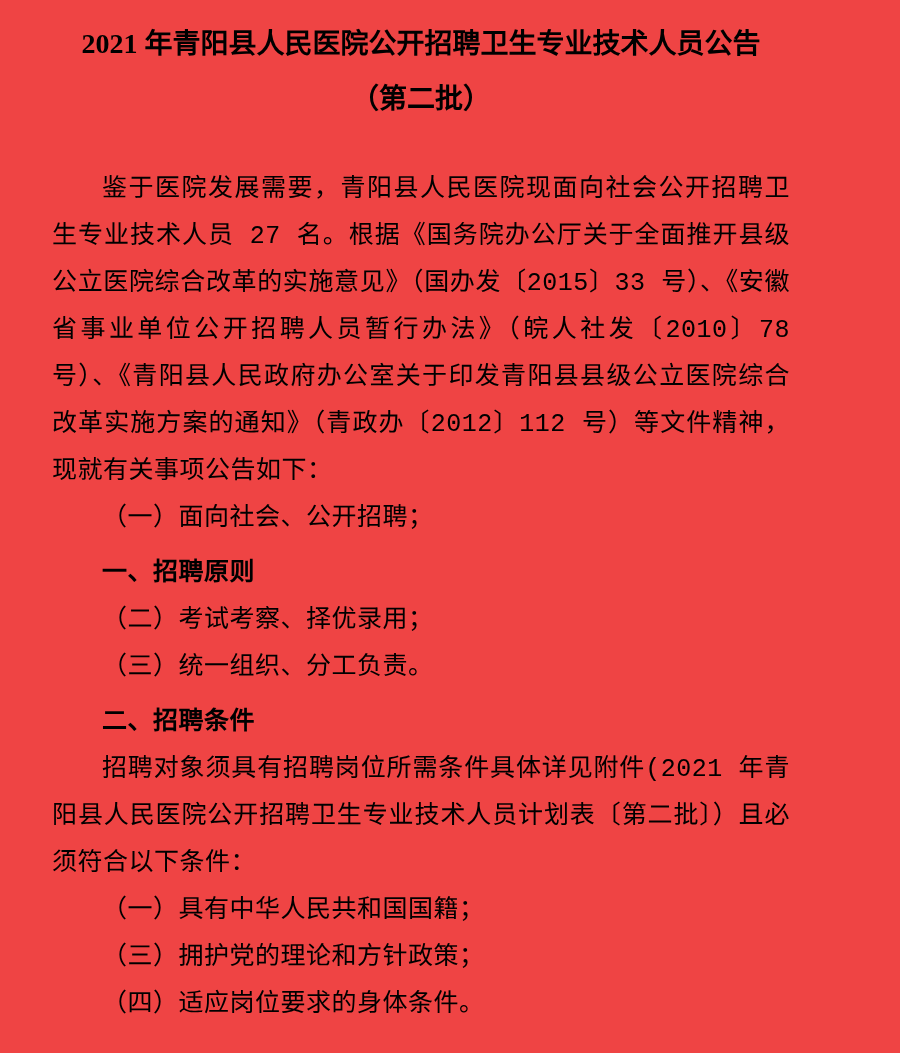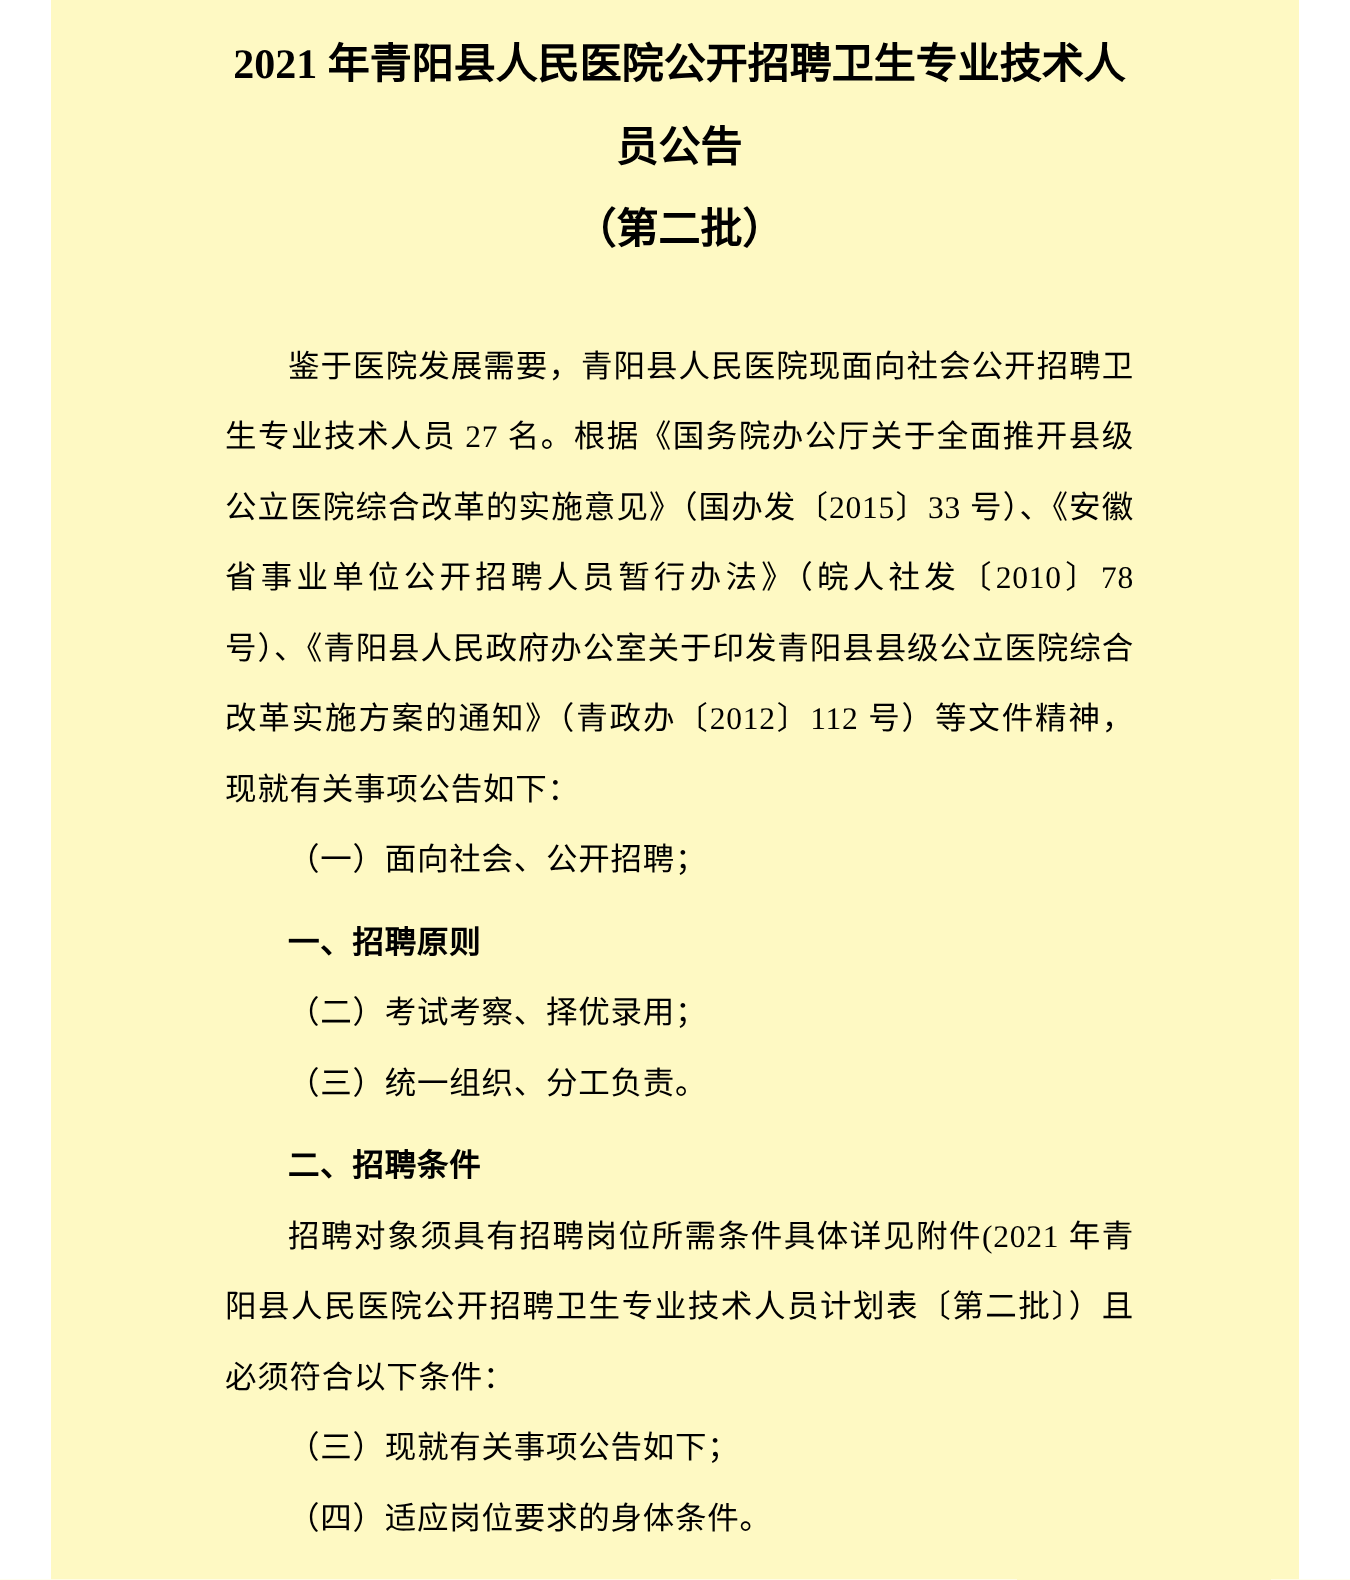--- a/index.html
+++ b/index.html
@@ -2,47 +2,48 @@
 <html lang="zh-CN"><head>
 <meta charset="utf-8">
 <style>
   html, body {
     margin: 0;
     padding: 0;
     background: #ffffff;
   }
   .page {
     position: relative;
-    width: 832px;
+    width: 900px;
     height: 1053px;
     box-sizing: border-box;
     margin: 0 auto;
-    background: #fef9c3;
+    background: #ef4444;
     color: #000000;
     font-family: "Liberation Serif", "DejaVu Serif", serif;
-    padding: 16px 110px 0 116px;
+    padding: 16px 110px 0 52px;
     overflow: hidden;
   }
   .doc-title {
     font-size: 28px;
     font-weight: bold;
     text-align: center;
     line-height: 55px;
     margin: 0 0 40px 0;
   }
   .doc-title .title-line {
     display: block;
   }
   .para {
-    font-size: 21px;
+    font-size: 25px;
     line-height: 47px;
     margin: 0;
     text-align: justify;
     text-indent: 2em;
     letter-spacing: 0.5px;
+    font-family: Liberation Mono, monospace;
   }
   .para.heading {
     font-weight: bold;
     margin-top: 8px;
   }
 </style>
 </head>
 <body>
 
 <div class="page">
@@ -52,16 +53,17 @@
     <span class="title-line">（第二批）</span>
   </h1>
 
   <p class="para body">鉴于医院发展需要，青阳县人民医院现面向社会公开招聘卫生专业技术人员 27 名。根据《国务院办公厅关于全面推开县级公立医院综合改革的实施意见》（国办发〔2015〕33 号）、《安徽省事业单位公开招聘人员暂行办法》（皖人社发〔2010〕78 号）、《青阳县人民政府办公室关于印发青阳县县级公立医院综合改革实施方案的通知》（青政办〔2012〕112 号）等文件精神，现就有关事项公告如下：</p>
   <p class="para body">（一）面向社会、公开招聘；</p>
   <p class="para heading">一、招聘原则</p>
   <p class="para body">（二）考试考察、择优录用；</p>
   <p class="para body">（三）统一组织、分工负责。</p>
   <p class="para heading">二、招聘条件</p>
   <p class="para body">招聘对象须具有招聘岗位所需条件具体详见附件(2021 年青阳县人民医院公开招聘卫生专业技术人员计划表〔第二批〕）且必须符合以下条件：</p>
-  <p class="para body">（三）现就有关事项公告如下；</p>
+  <p class="para body">（一）具有中华人民共和国国籍；</p>
+  <p class="para body">（三）拥护党的理论和方针政策；</p>
   <p class="para body">（四）适应岗位要求的身体条件。</p>
 
 </div>
 
 </body></html>

